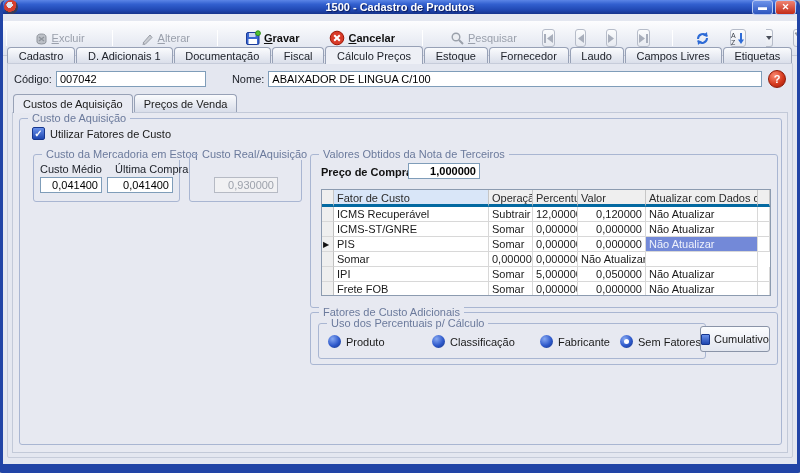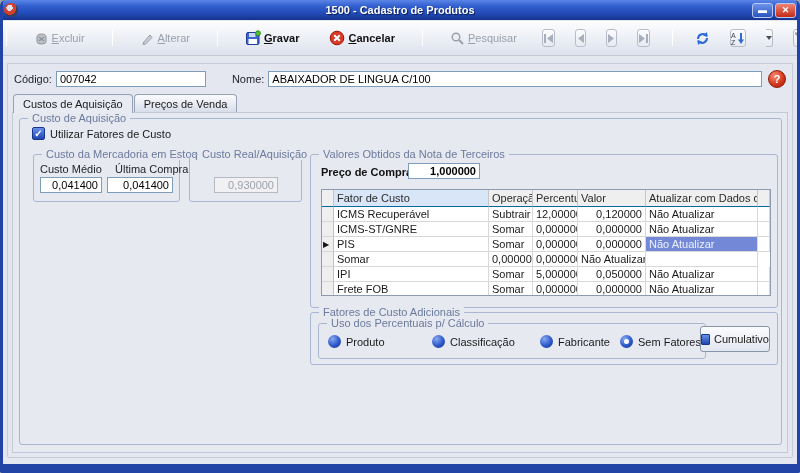--- a/index.html
+++ b/index.html
@@ -7,21 +7,21 @@
   body { font-family: "Liberation Sans", sans-serif; font-size: 11px; color:#1a1a1a; }
 
   .window {
     position: relative; width: 800px; height: 473px;
     border-left: 3px solid #2144a6; border-right: 3px solid #2144a6; border-bottom: 9px solid #2144a6;
     border-radius: 6px 6px 2px 2px; background: #e4e7f0; overflow: hidden;
   }
 
   
   .titlebar {
-    position: absolute; top:0; left:-3px; right:-3px; height: 20px;
+    position: absolute; top:0; left:-3px; right:-3px; height: 14px;
     background: linear-gradient(180deg,#5b85e6 0%,#3260cf 30%,#2149b4 70%,#16338c 100%);
     border-radius: 5px 5px 0 0; display:flex; align-items:center; padding: 0 4px;
   }
   .titlebar .title {
     position:absolute; left:0; right:0; text-align:center; color:#fff; font-weight:bold;
     text-shadow: 1px 1px 1px #0a1a5a; font-size: 11px;
   }
   .appicon { width:14px; height:14px; border-radius:50%;
     background: radial-gradient(circle at 40% 35%, #e0e4ee 0 25%, #d6402e 26% 55%, #3a3f58 56%);
     border:1px solid #1a2а50; z-index:2; }
@@ -114,21 +114,21 @@
   
   .precolabel { position:absolute; left:10px; top:11px; font-weight:bold; color:#111; }
   .precofield { position:absolute; left:97px; top:8px; width:72px; font-weight:bold; }
 
   .grid { position:absolute; left:10px; top:34px; width:450px; height:107px;
     border:1px solid #8c9bb0; background:#fff; overflow:hidden; font-size:11px; }
   .grow { display:grid; grid-template-columns: 12px 155px 44px 45px 68px 112px 12px; height:15px; }
   .grow.head { height:17px; }
   .gc { padding:1px 3px; border-right:1px solid #d8d8d8; border-bottom:1px solid #d8d8d8;
     overflow:hidden; white-space:nowrap; line-height:13px; }
-  .head .gc { background:#efefef; border-right:1px solid #c6c6c6; border-bottom:1px solid #0369a1; color:#2a2a2a; line-height:15px;}
+  .head .gc { background:#efefef; border-right:1px solid #c6c6c6; border-bottom:3px solid #0369a1; color:#2a2a2a; line-height:15px;}
   .head .hfator { background:#d9e6f8; }
   .gutter { background:#efefef; border-right:1px solid #c0c0c0; padding:1px 1px; }
   .num { text-align:right; }
   .selcell { background:#7389d8; color:#eef1fb; }
   .rowind { color:#111; font-size:8px; line-height:13px; }
 
   
   .radio { width:13px; height:13px; border-radius:50%;
     background: radial-gradient(circle at 35% 30%, #86a8f2, #2d58ca 55%, #16327c); position:relative; flex:none; }
   .radio.selected::after { content:""; position:absolute; left:4px; top:4px; width:5px; height:5px; border-radius:50%; background:#fff; }
@@ -253,20 +253,32 @@
     <span class="toolico">
       <svg width="14" height="13">
           <rect x="3" y="1" width="8" height="3" fill="#e8eaee" stroke="#8d929c"></rect>
           <rect x="1" y="4" width="12" height="5" rx="1" fill="#b6bac3" stroke="#8d929c"></rect>
           <rect x="3" y="8" width="8" height="4" fill="#fff" stroke="#8d929c"></rect>
         </svg>
     </span>
     <span class="barcode"></span>
   </div>
 
+  <div class="tabstrip">
+    <span class="tab">Cadastro</span>
+    <span class="tab">D. Adicionais 1</span>
+    <span class="tab">Documentação</span>
+    <span class="tab">Fiscal</span>
+    <span class="tab active">Cálculo Preços</span>
+    <span class="tab">Estoque</span>
+    <span class="tab">Fornecedor</span>
+    <span class="tab">Laudo</span>
+    <span class="tab">Campos Livres</span>
+    <span class="tab">Etiquetas</span>
+  </div>
 
   <div class="mainpage">
 
     <div class="headrow">
       <span class="flabel">Código:</span>
       <input class="tfield codigo" readonly="" value="007042" style="">
       <span class="flabel nomelabel">Nome:</span>
       <input class="tfield nome" readonly="" value="ABAIXADOR DE LINGUA C/100" style="">
       <span class="helpbtn">?</span>
     </div>

